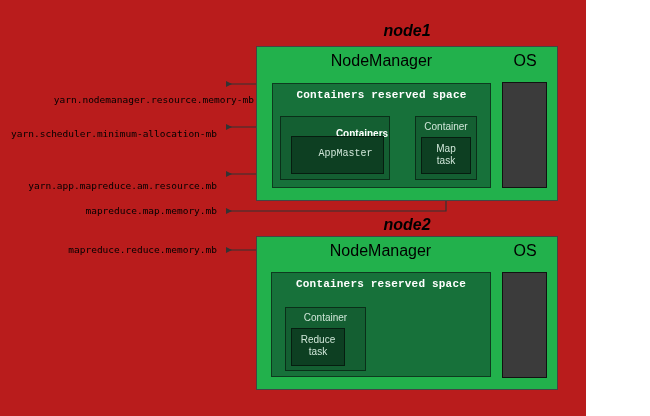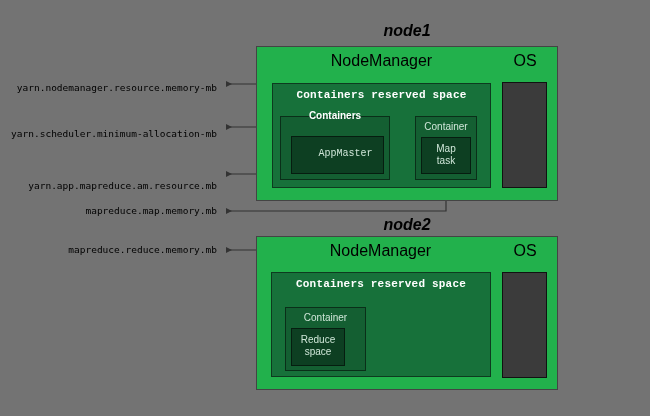--- a/index.html
+++ b/index.html
@@ -2,23 +2,23 @@
 <html><head>
 <meta charset="utf-8">
 <style>
   html, body {
     margin: 0;
     padding: 0;
     background: #ffffff;
   }
   #root {
     position: relative;
-    width: 650px;
+    width: 586px;
     height: 416px;
-    background: #737373;
+    background: #b91c1c;
     overflow: hidden;
     font-family: "Liberation Sans", sans-serif;
   }
 
   
   .node-title {
     position: absolute;
     font-family: "Liberation Sans", sans-serif;
     font-style: italic;
     font-weight: bold;
@@ -181,21 +181,21 @@
   <div class="os-label" style="left:500px; top:52px; width:50px;">OS</div>
 
   <div class="os-box" style="left:502px; top:82px; width:45px; height:106px;"></div>
 
   <div class="reserved-box" style="left:272px; top:83px; width:219px; height:105px;"></div>
 
   <div class="reserved-label" style="left:272px; top:89px; width:219px;">Containers reserved space</div>
 
   <div class="containers-box" style="left:280px; top:116px; width:110px; height:64px;"></div>
 
-  <div class="containers-label" style="left:280px; top:110px; width:110px;">Containers</div>
+  <div class="containers-label" style="left:280px; top:128px; width:110px;padding-left:27px;">Containers</div>
 
   <div class="task-box" style="left:291px; top:136px; width:93px; height:38px;"></div>
 
   <div class="task-label" style="left:299px; top:148px; width:93px;font-family:Liberation Mono, monospace;">AppMaster</div>
 
   <div class="container-box" style="left:415px; top:116px; width:62px; height:64px;"></div>
 
   <div class="container-label" style="left:415px; top:121px; width:62px;">Container</div>
 
   <div class="task-box" style="left:421px; top:137px; width:50px; height:37px;"></div>
@@ -217,23 +217,23 @@
 
   <div class="reserved-label" style="left:271px; top:278px; width:220px;">Containers reserved space</div>
 
   <div class="container-box" style="left:285px; top:307px; width:81px; height:64px;"></div>
 
   <div class="container-label" style="left:285px; top:312px; width:81px;">Container</div>
 
   <div class="task-box" style="left:291px; top:328px; width:54px; height:38px;"></div>
 
   <div class="task-label" style="left:291px; top:334px; width:54px;">Reduce
-space</div>
-
-  <div class="cfg-label" style="left:0px; top:82px; width:217px;">yarn.nodemanager.resource.memory-mb</div>
+task</div>
+
+  <div class="cfg-label" style="left:0px; top:94px; width:217px;padding-left:37px;">yarn.nodemanager.resource.memory-mb</div>
 
 
   <div class="cfg-label" style="left:0px; top:128px; width:217px;">yarn.scheduler.minimum-allocation-mb</div>
 
   <div class="cfg-label" style="left:0px; top:180px; width:217px;">yarn.app.mapreduce.am.resource.mb</div>
 
   <div class="cfg-label" style="left:0px; top:205px; width:217px;">mapreduce.map.memory.mb</div>
 
   <div class="cfg-label" style="left:0px; top:244px; width:217px;">mapreduce.reduce.memory.mb</div>
 

